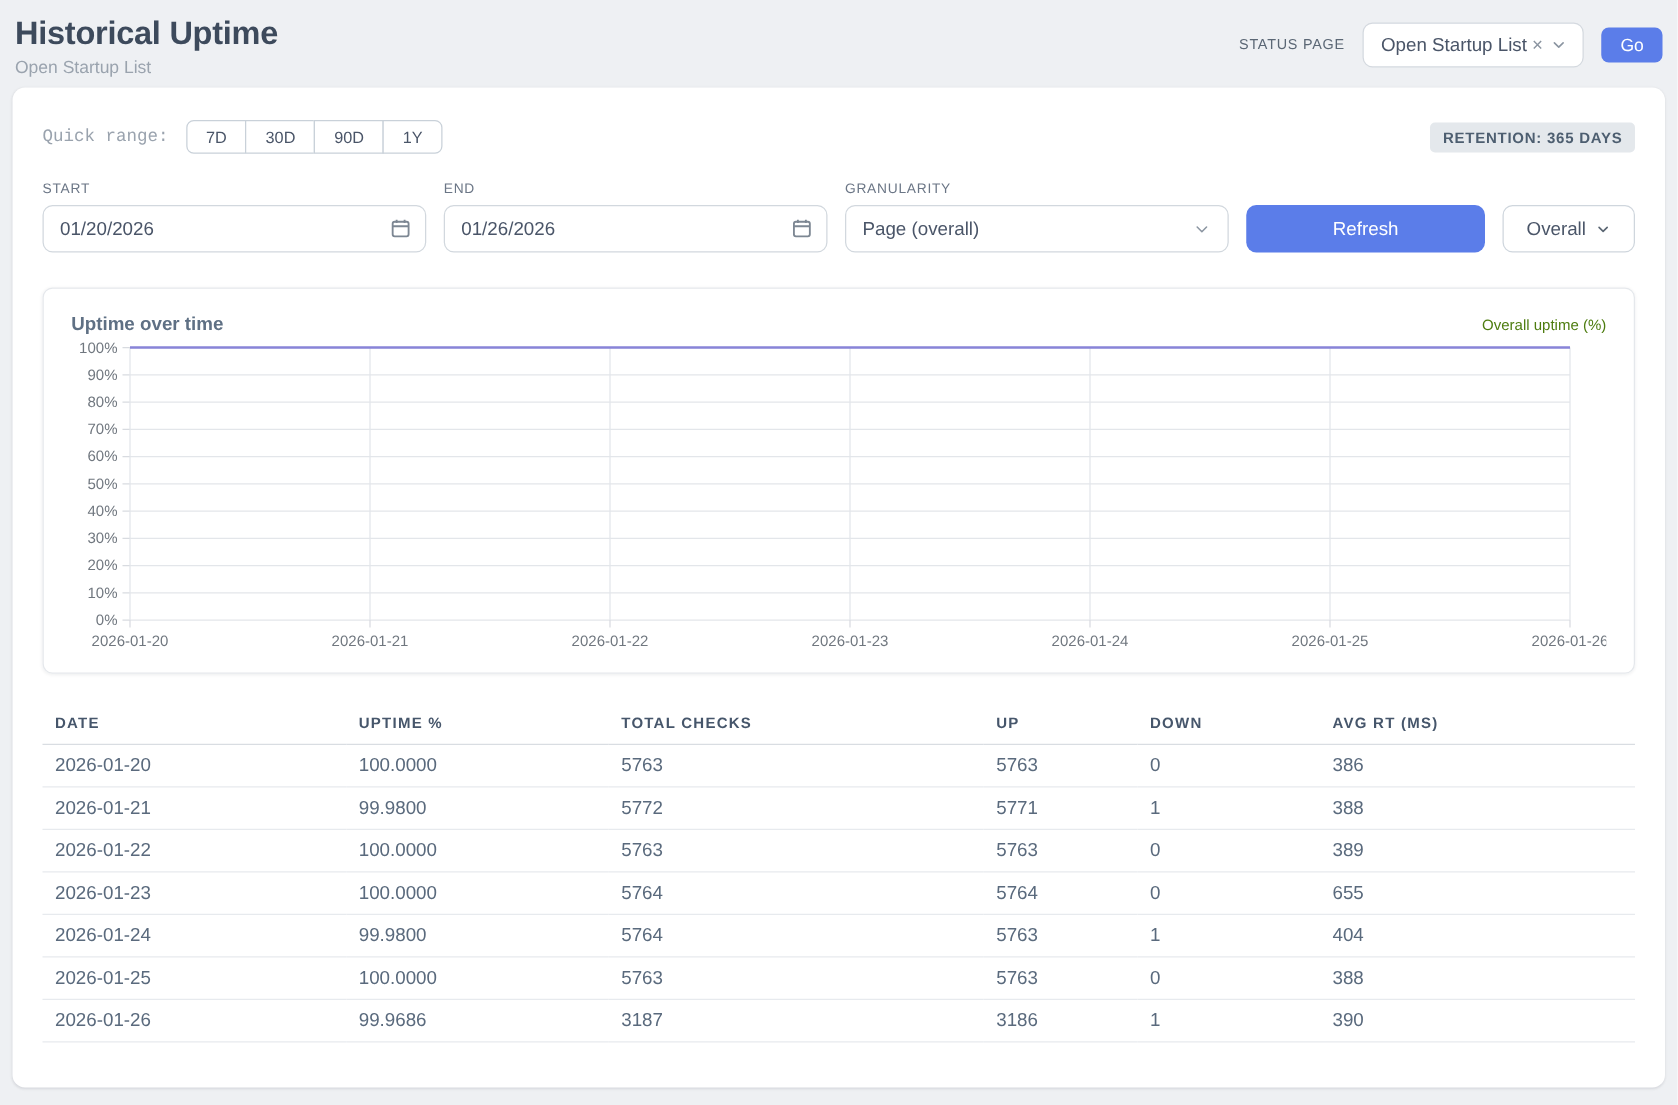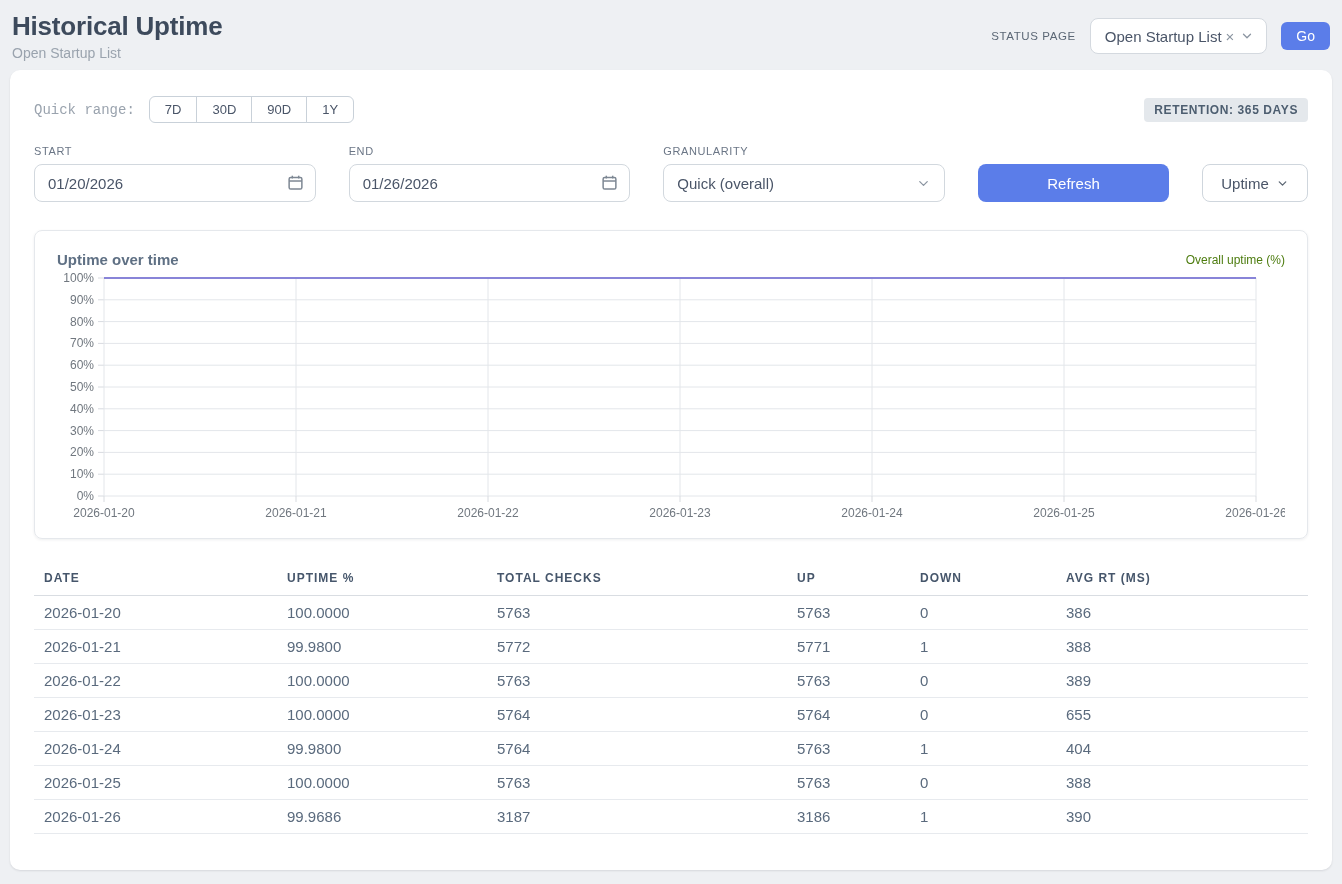--- a/index.html
+++ b/index.html
@@ -51,21 +51,21 @@
     font-family:inherit;
   }
   .qr-btn:first-child { border-radius:6px 0 0 6px; margin-left:0; }
   .qr-btn:last-child { border-radius:0 6px 6px 0; }
   .badge {
     background:#e4e8ec; color:#4d5e70; font-size:12px; font-weight:700;
     letter-spacing:0.6px; padding:5px 10px; border-radius:4px;
   }
 
   
-  .fields-row { display:flex; gap:33px; align-items:flex-end; margin-bottom:28px; }
+  .fields-row { display:flex; gap:14px; align-items:flex-end; margin-bottom:28px; }
   .field { display:flex; flex-direction:column; flex:1; }
   .field-label { font-size:11px; color:#6b7686; letter-spacing:0.6px; margin-bottom:7px; }
   .input-wrap { position:relative; }
   .text-input {
     width:100%; height:38px; border:1px solid #d2d8de; border-radius:8px;
     padding:0 40px 0 13px; font-size:15px; color:#4a5568; font-family:inherit;
     background:#fff;
   }
   .cal-icon { position:absolute; right:12px; top:10px; cursor:pointer; }
   .select-ctl {
@@ -172,31 +172,31 @@
               <line x1="2" y1="6.6" x2="14" y2="6.6" stroke="#7d8793" stroke-width="1.4"></line>
               <line x1="5" y1="1.6" x2="5" y2="4.2" stroke="#7d8793" stroke-width="1.4"></line>
               <line x1="11" y1="1.6" x2="11" y2="4.2" stroke="#7d8793" stroke-width="1.4"></line>
             </svg>
         </span>
       </div>
     </div>
     <div class="field">
       <span class="field-label">GRANULARITY</span>
       <div class="select-ctl">
-        <span>Quick (overall)</span>
+        <span>Page (overall)</span>
         <span class="chev">
           <svg width="15" height="15" viewBox="0 0 24 24">
               <polyline points="6,9 12,15 18,9" fill="none" stroke="currentColor" stroke-width="2" stroke-linecap="round" stroke-linejoin="round"></polyline>
             </svg>
         </span>
       </div>
     </div>
     <button class="btn-refresh">Refresh</button>
     <button class="btn-export">
-      <span>Uptime</span>
+      <span>Overall</span>
       <span class="chev" style="color:#5b6673">
         <svg width="13" height="13" viewBox="0 0 24 24">
             <polyline points="6,9 12,15 18,9" fill="none" stroke="currentColor" stroke-width="2.4" stroke-linecap="round" stroke-linejoin="round"></polyline>
           </svg>
       </span>
     </button>
   </div>
 
   <div class="chart-card">
     <div class="chart-head">

